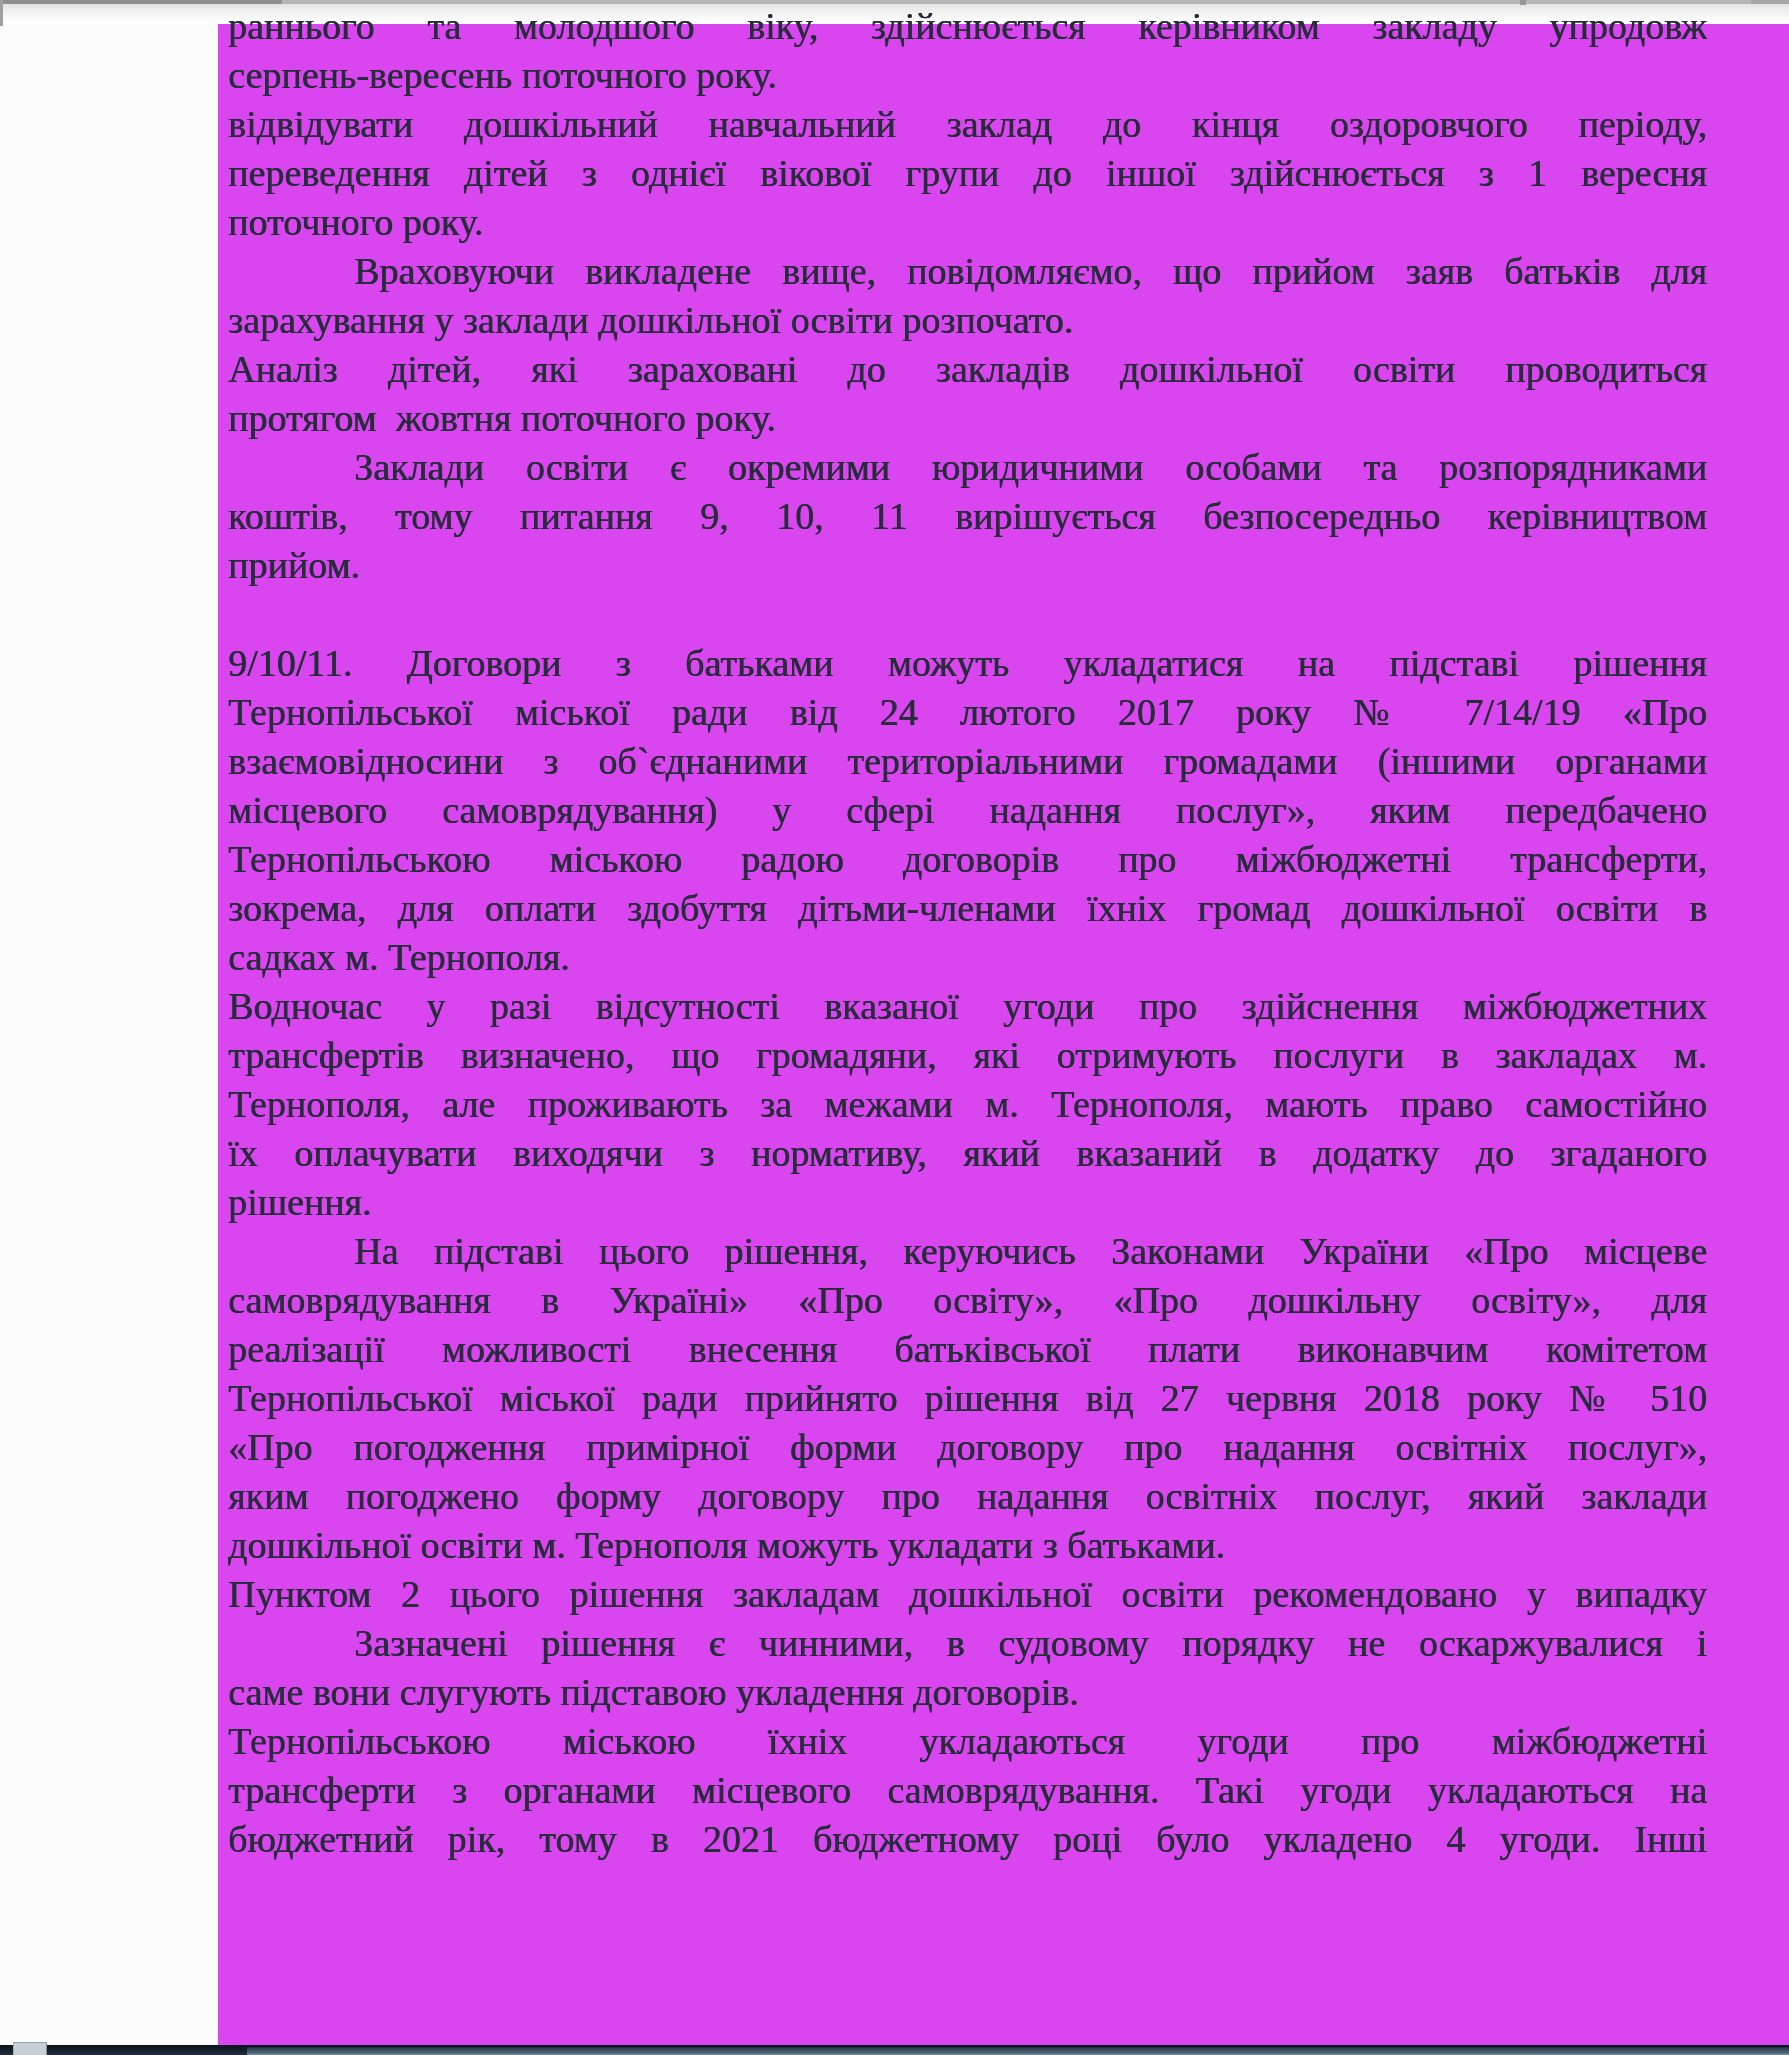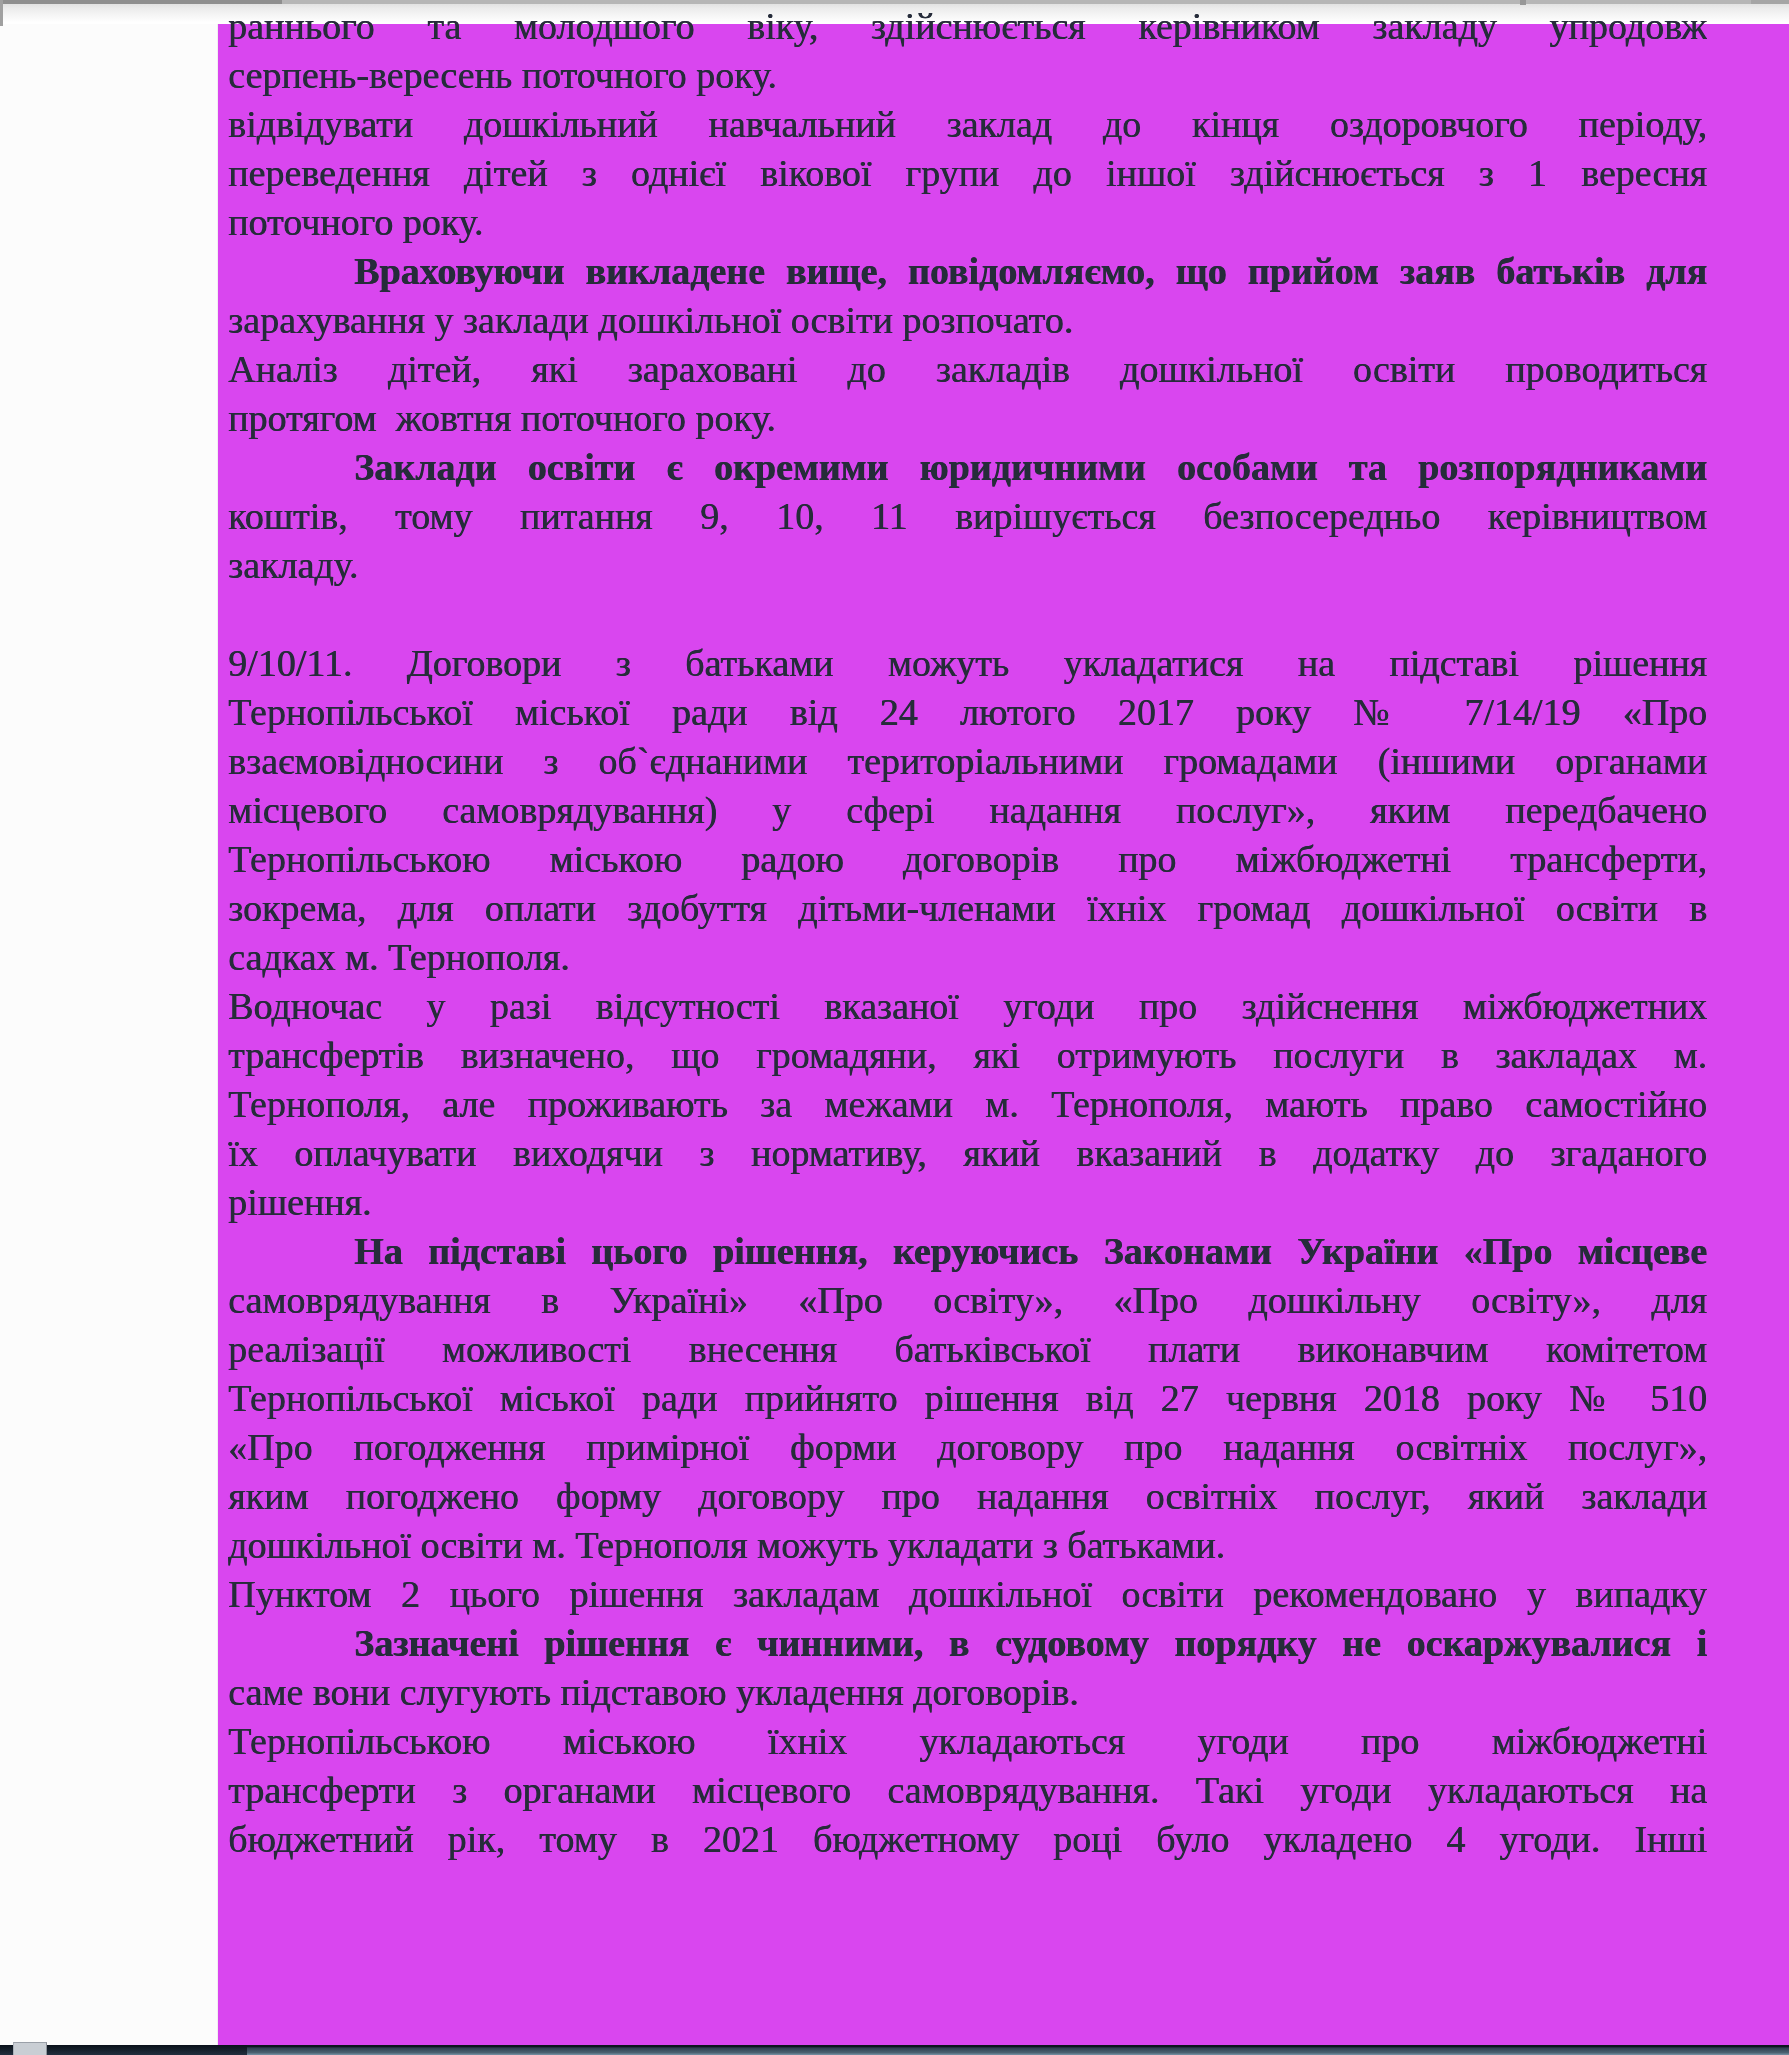--- a/index.html
+++ b/index.html
@@ -55,21 +55,20 @@
     overflow:hidden;
     text-align:justify;
     text-align-last:justify;
   }
   .line.lastline{
     text-align:right;
     text-align-last:left;
   }
   .line.indent{
     padding-left:126px;
-    font-weight:bold;
   }
   .spacer{height:49px;}
   
   .bottom-bar{
     position:absolute;left:0;top:2045px;width:1790px;height:10.3px;z-index:3;
     background:linear-gradient(#0d1520 0px,#0d1520 1.9px,#2c3e4e 2.8px,#4a6070 7.5px,#7d98ac 10.3px);
   }
   .bottom-bar-left{
     position:absolute;left:0;top:0;width:247px;height:10.3px;
     background:linear-gradient(#0a111a 0px,#17222e 5.6px,#223040 10.3px);
@@ -110,21 +109,21 @@
         <div class="line indent">Враховуючи викладене вище, повідомляємо, що прийом заяв батьків для</div>
         <div class="line lastline">зарахування у заклади дошкільної освіти розпочато.</div>
       </div>
       <div>
         <div class="line">Аналіз дітей, які зараховані до закладів дошкільної освіти проводиться</div>
         <div class="line lastline">протягом&nbsp; жовтня поточного року.</div>
       </div>
       <div>
         <div class="line indent">Заклади освіти є окремими юридичними особами та розпорядниками</div>
         <div class="line">коштів, тому питання 9, 10, 11 вирішується безпосередньо керівництвом</div>
-        <div class="line lastline">закладу.</div>
+        <div class="line lastline">прийом.</div>
       </div>
       <div class="spacer"></div>
       <div>
         <div class="line">9/10/11. Договори з батьками можуть укладатися на підставі рішення</div>
         <div class="line">Тернопільської міської ради від 24 лютого 2017 року № 7/14/19 «Про</div>
         <div class="line">взаємовідносини з об`єднаними територіальними громадами (іншими органами</div>
         <div class="line">місцевого самоврядування) у сфері надання послуг», яким передбачено</div>
         <div class="line">Тернопільською міською радою договорів про міжбюджетні трансферти,</div>
         <div class="line">зокрема, для оплати здобуття дітьми-членами їхніх громад дошкільної освіти в</div>
         <div class="line lastline">садках м. Тернополя.</div>

